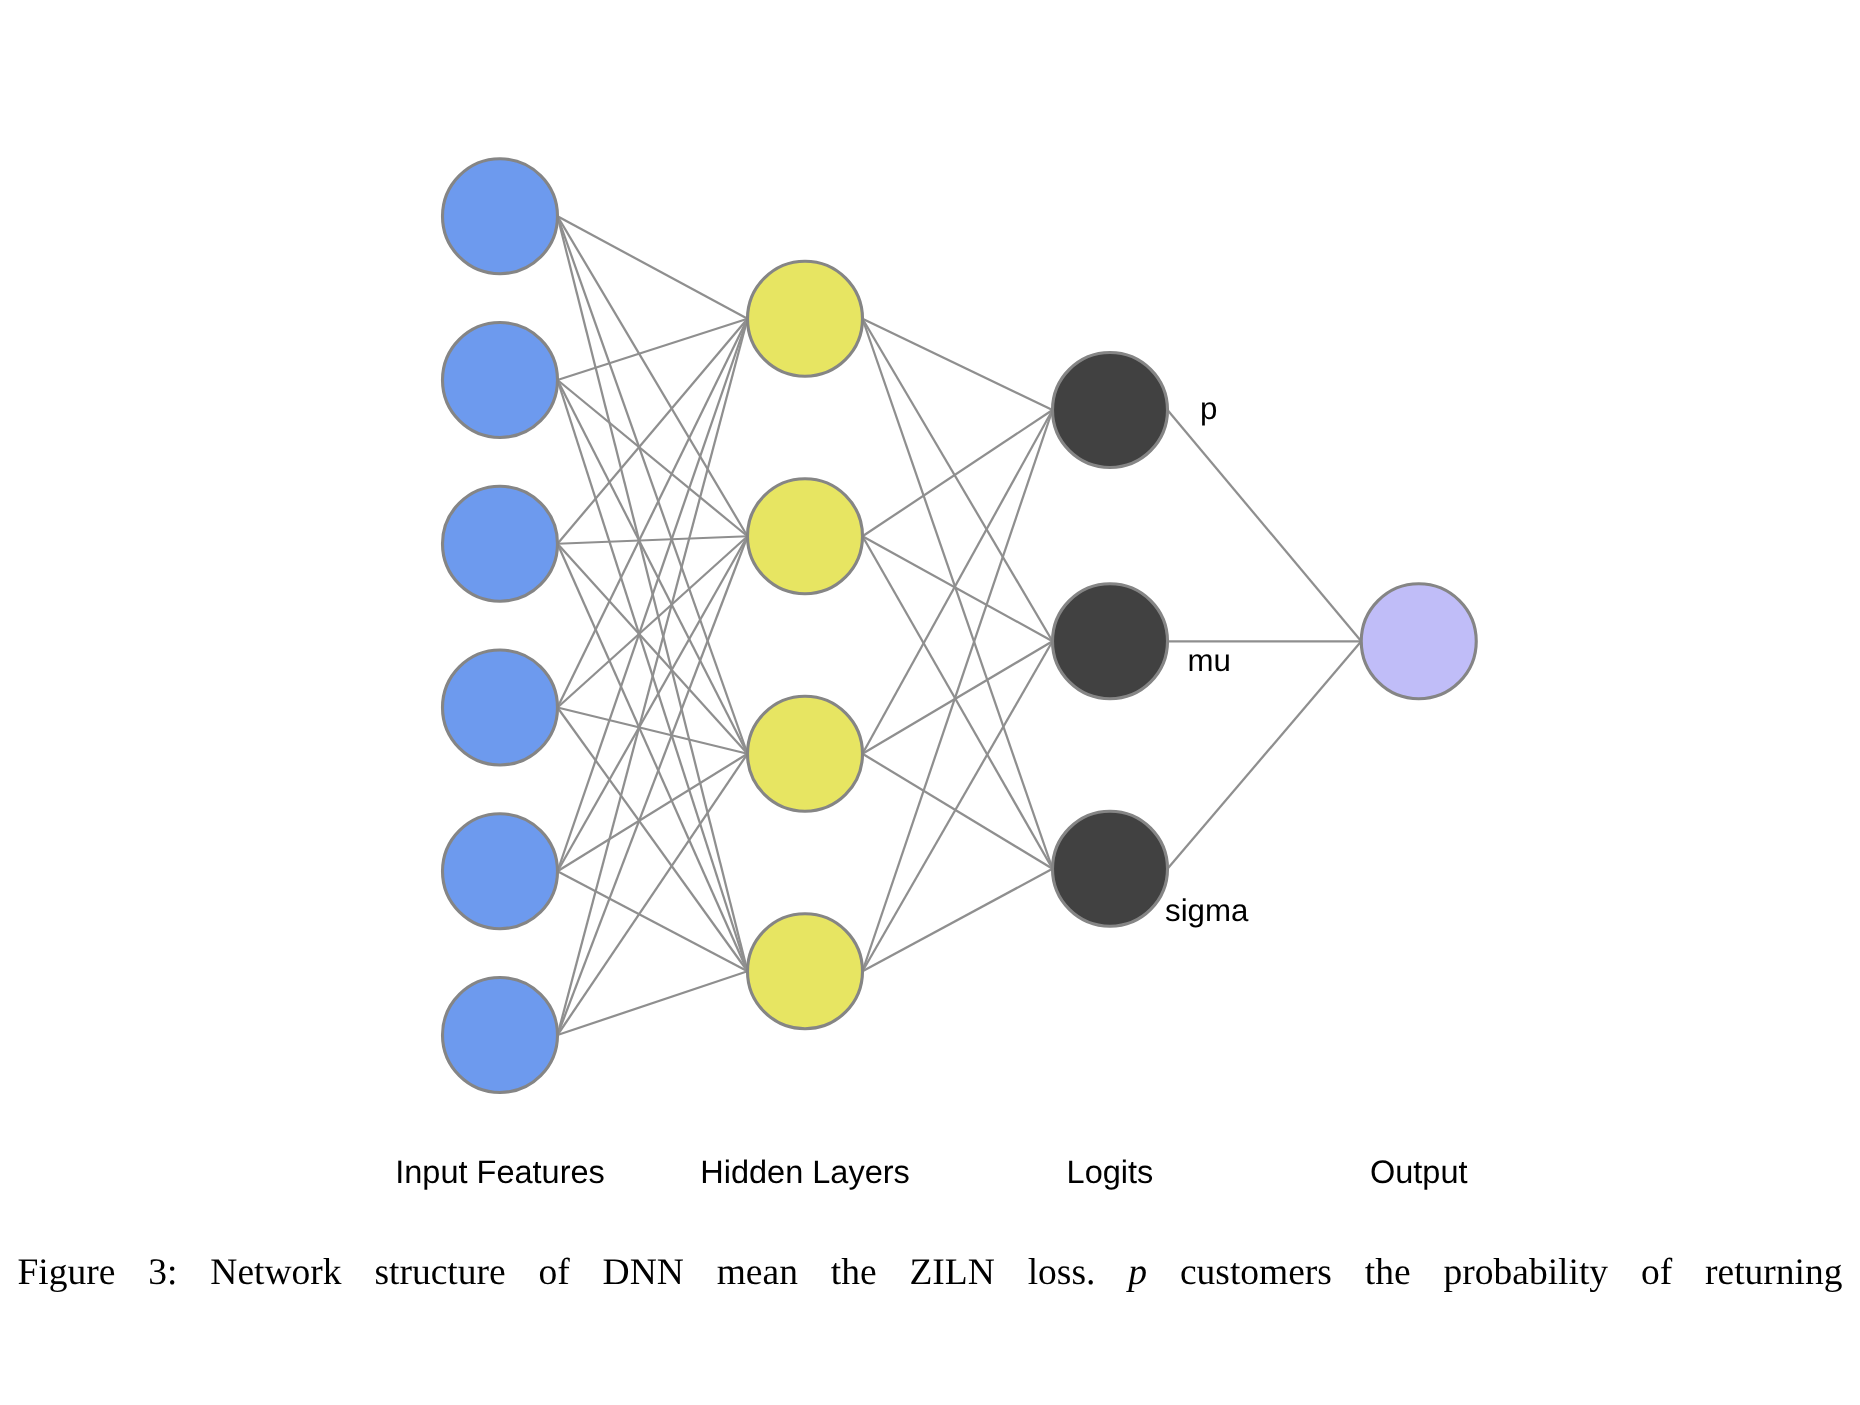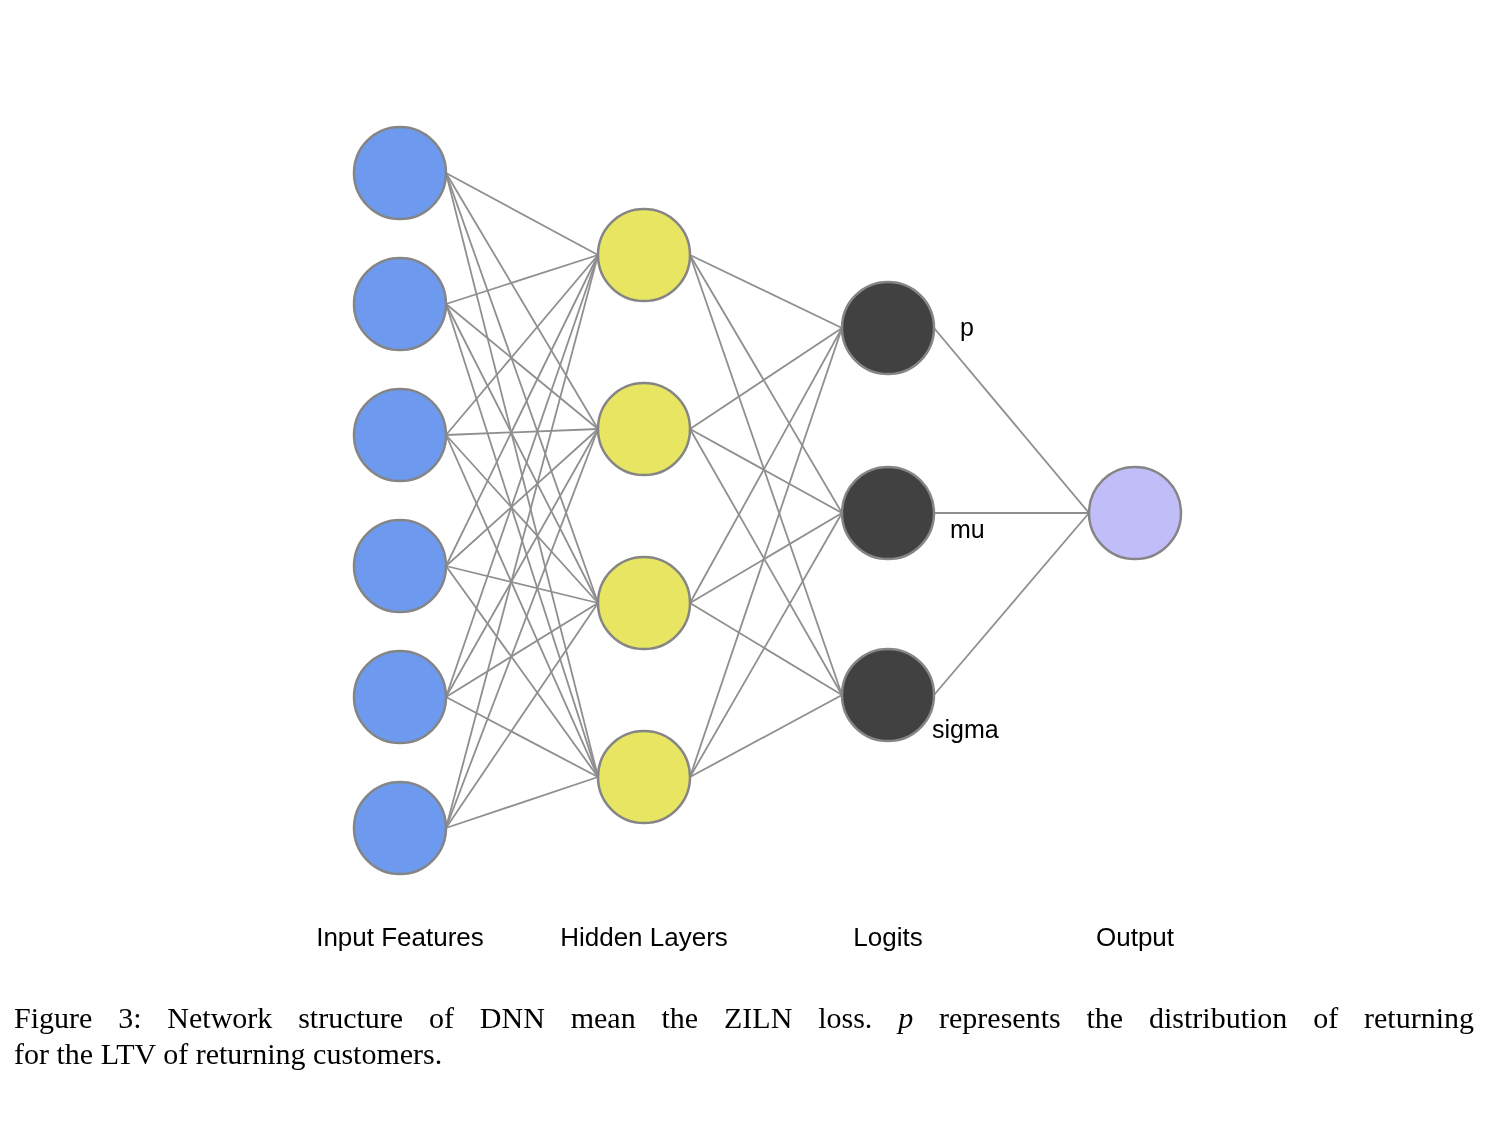--- a/index.html
+++ b/index.html
@@ -134,17 +134,16 @@
       </g>
     <g>
         <text x="400" y="946" class="layer-label">Input Features</text>
         <text x="644" y="946" class="layer-label">Hidden Layers</text>
         <text x="888" y="946" class="layer-label">Logits</text>
         <text x="1135" y="946" class="layer-label">Output</text>
       </g>
   </svg>
 
   <div class="figure-caption">
-      <div class="caption-line justify"><span>Figure 3: Network structure of DNN mean the ZILN loss. </span><span class="math">p</span><span> represents the distribution of returning</span></div>
-      <div class="caption-line"><span>for the LTV of returning customers.</span></div>
+      <div class="caption-line justify"><span>Figure 3: Network structure of DNN mean the ZILN loss. </span><span class="math">p</span><span> customers the probability of returning</span></div>
     </div>
 
 </div>
 
 </body></html>

